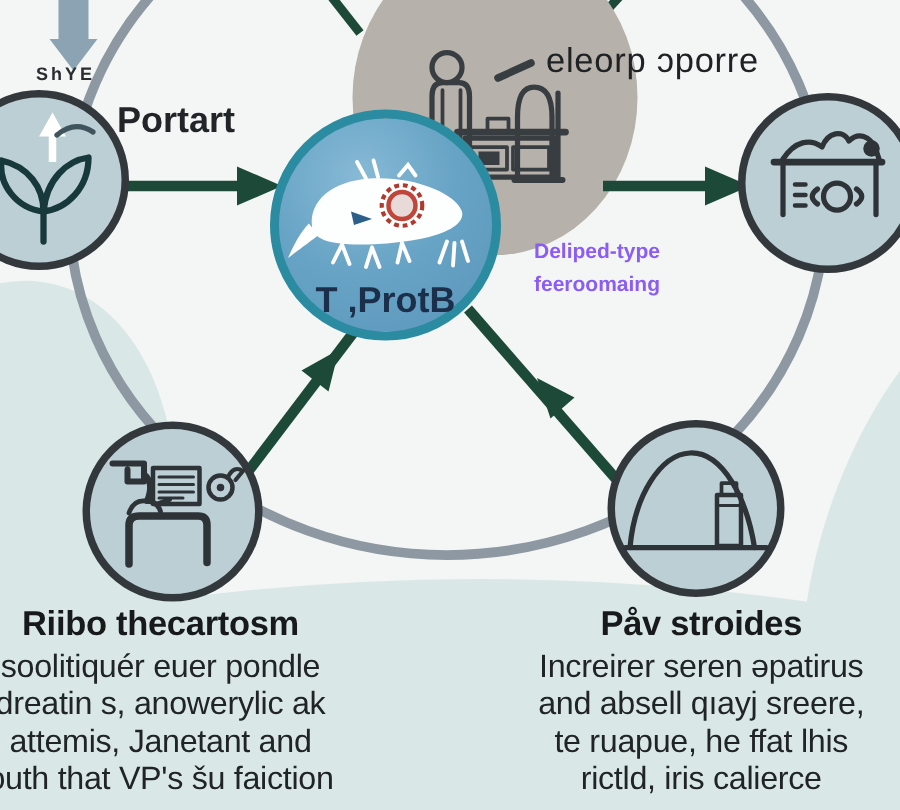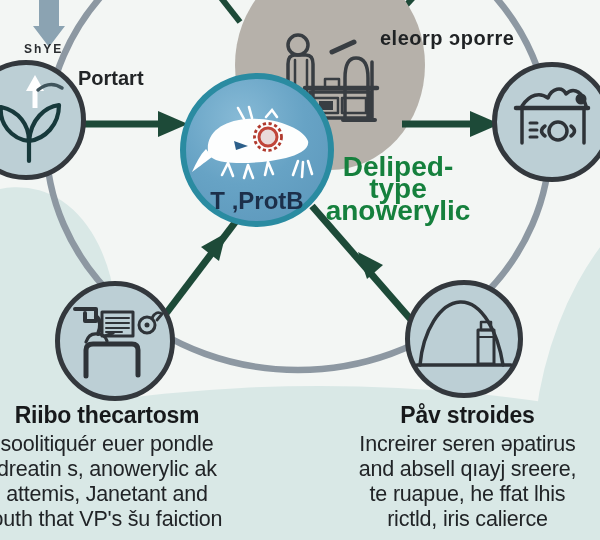--- a/index.html
+++ b/index.html
@@ -21,23 +21,23 @@
   .node svg{position:absolute;left:0;top:0;}
   .node-center{left:180px;top:73px;width:154px;height:154px;border-radius:50%;
     border:6px solid #2a8ba1;box-sizing:border-box;z-index:4;
     background:radial-gradient(circle at 38% 28%, #87bad6 0%, #67a3c5 48%, #5b96ba 100%);}
   .node-top-left{left:-34px;top:60px;width:120px;height:120px;}
   .node-right{left:492px;top:62px;width:120px;height:120px;}
   .node-bottom-left{left:55px;top:281px;width:120px;height:120px;}
   .node-bottom-right{left:405px;top:280px;width:118px;height:118px;}
   .txt{z-index:6;color:#212427;}
   .shyt{left:24px;top:42px;font-size:12px;font-weight:700;letter-spacing:2px;color:#2a2d30;}
-  .portart{left:78px;top:67px;font-size:20px;font-weight:700;color:#222527;}
-  .eleorp{left:364px;top:27px;font-size:20px;font-weight:700;letter-spacing:.5px;color:#1f2224;margin-left:16px;}
-  .deliped{left:316px;top:156px;width:164px;text-align:center;font-size:28px;font-weight:600;line-height:22px;color:#15803d;}
+  .portart{left:78px;top:67px;font-size:24px;font-weight:700;color:#222527;}
+  .eleorp{left:364px;top:27px;font-size:23px;font-weight:400;letter-spacing:.5px;color:#1f2224;}
+  .deliped{left:316px;top:156px;width:164px;text-align:center;font-size:14px;font-weight:600;line-height:22px;color:#8b5cf6;}
   .center-label{left:0;right:0;top:108px;text-align:center;font-size:24px;font-weight:700;color:#1c2f4a;z-index:5;}
   .panel{top:402px;text-align:center;z-index:6;}
   .panel-left{left:-48px;width:310px;}
   .panel-right{left:315px;width:305px;}
   .panel h3{margin:0 0 3px 0;font-size:23px;font-weight:700;color:#17191b;letter-spacing:-.2px;}
   .panel p{margin:0;font-size:21.5px;line-height:25px;color:#212427;letter-spacing:-.2px;}
 </style>
 </head>
 <body>
 
@@ -171,21 +171,21 @@
       <circle cx="82" cy="58" r="9" fill="#e9dada" stroke="#c0453a" stroke-width="3"></circle>
     </svg>
     <div class="abs center-label">T ,ProtB</div>
   </div>
 
   <div class="abs txt shyt">ShYE</div>
   <div class="abs txt portart">Portart</div>
   <div class="abs txt eleorp">eleorp ɔporre</div>
   <div class="abs txt deliped">
     <div>Deliped-type</div>
-    <div>anowerylic</div>
+    <div>feeroomaing</div>
   </div>
 
   <div class="abs panel panel-left">
     <h3>Riibo thecartosm</h3>
     <p>soolitiquér euer pondle</p>
     <p>dreatin s, anowerylic ak</p>
     <p>attemis, Janetant and</p>
     <p>outh that VP's šu faiction</p>
   </div>
   <div class="abs panel panel-right">

